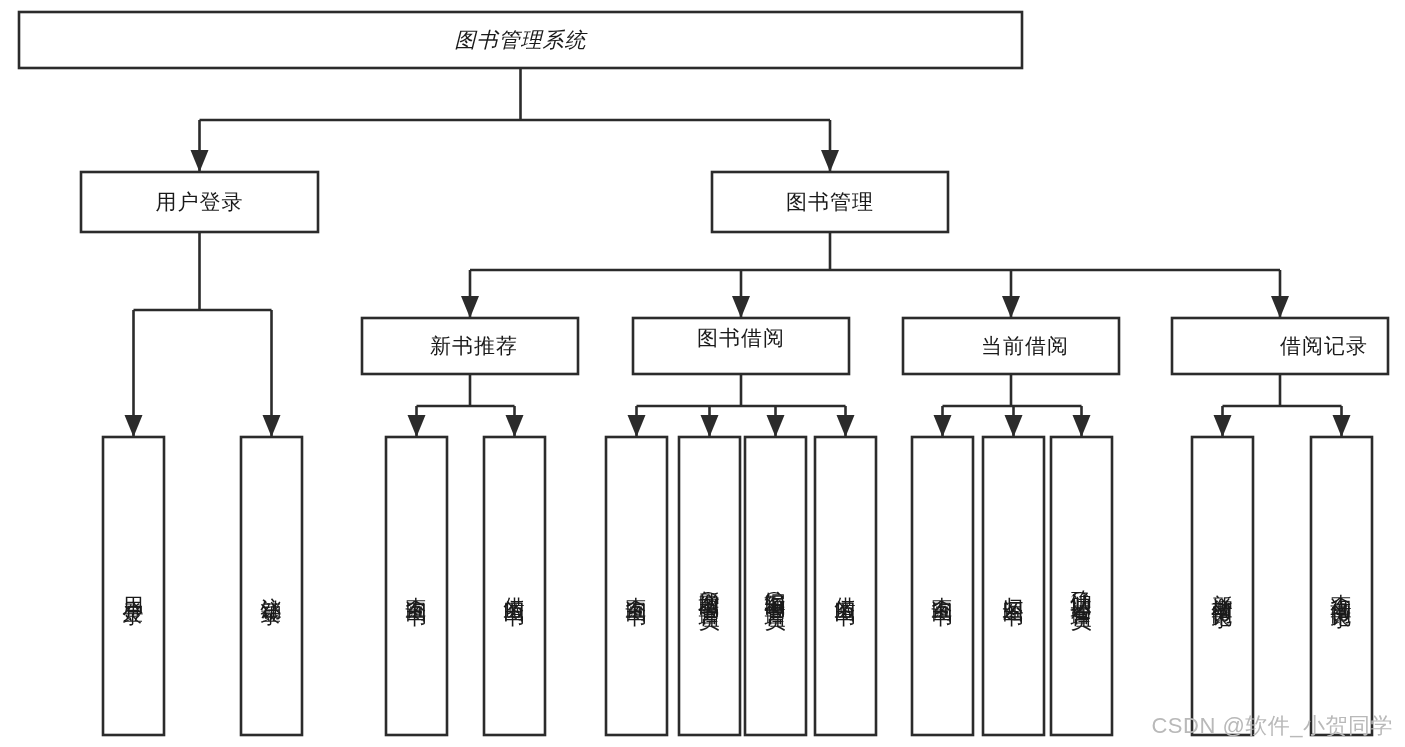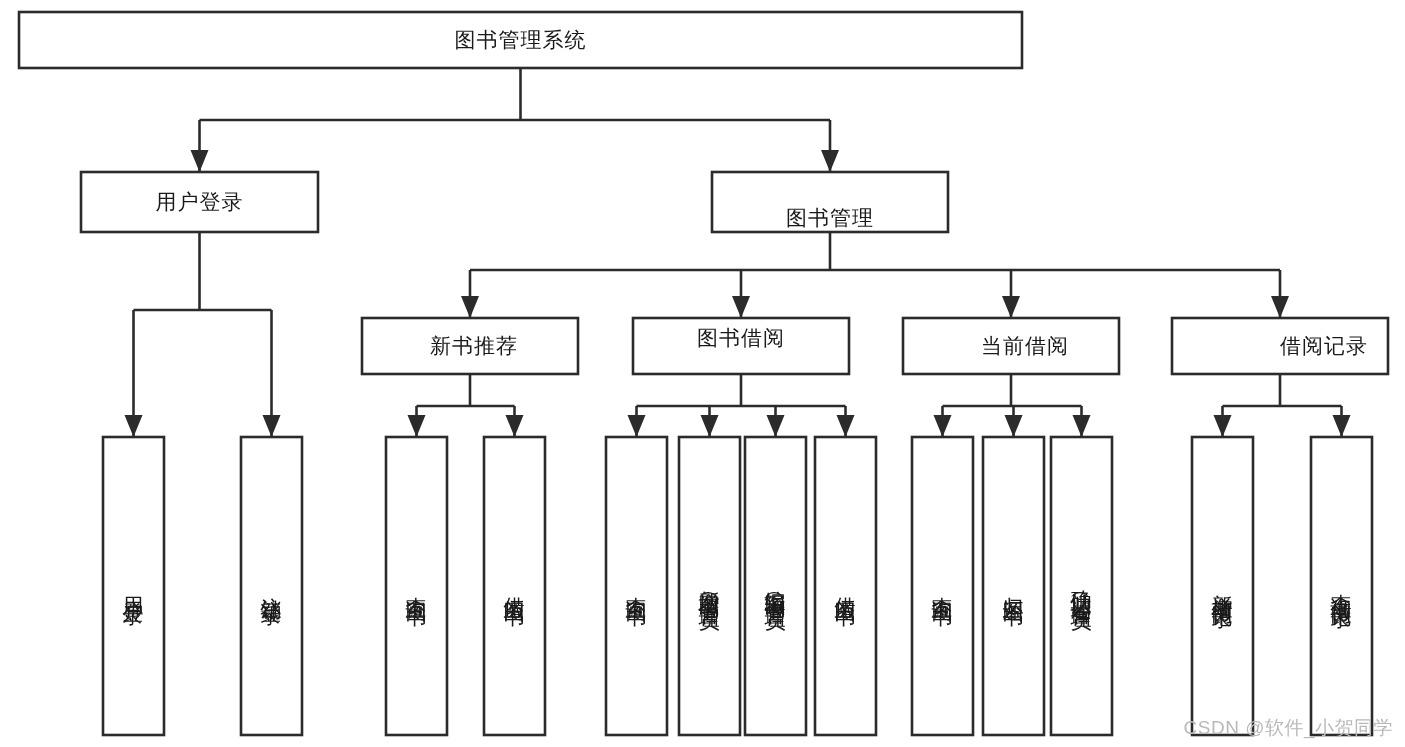--- a/index.html
+++ b/index.html
@@ -68,21 +68,21 @@
     pointer-events: none;
     font-size: 21px;
     color: #1a1a1a;
     letter-spacing: 1px;
   }
   .watermark {
     position: absolute;
     right: 12px;
     bottom: 6px;
     font-family: "Liberation Sans", "DejaVu Sans", sans-serif;
-    font-size: 19px;
+    font-size: 22px;
     color: #b9b9b9;
     letter-spacing: 0.5px;
     user-select: none;
   }
 </style>
 </head>
 <body>
 
 <div id="diagram-root">
 
@@ -159,23 +159,23 @@
         <rect x="815" y="437" width="61" height="298" class="node-box"></rect>
         <rect x="912" y="437" width="61" height="298" class="node-box"></rect>
         <rect x="983" y="437" width="61" height="298" class="node-box"></rect>
         <rect x="1051" y="437" width="61" height="298" class="node-box"></rect>
         <rect x="1192" y="437" width="61" height="298" class="node-box"></rect>
         <rect x="1311" y="437" width="61" height="298" class="node-box"></rect>
       </g>
   </svg>
 
   <div id="label-layer">
-      <div class="hlabel-holder" style="left: 19px; top: 12px; width: 1003px; height: 56px;">图书管理系统</div>
+      <div class="hlabel-holder" style="left: 19px; top: 12px; width: 1003px; height: 56px; font-style: italic;">图书管理系统</div>
       <div class="hlabel-holder" style="left: 81px; top: 172px; width: 237px; height: 60px;">用户登录</div>
-      <div class="hlabel-holder" style="left: 712px; top: 172px; width: 236px; height: 60px; margin-top: 16px;">图书管理</div>
+      <div class="hlabel-holder" style="left: 712px; top: 172px; width: 236px; height: 60px;">图书管理</div>
       <div class="hlabel-holder" style="left: 362px; top: 318px; width: 224px; height: 56px;">新书推荐</div>
       <div class="hlabel-holder" style="left: 633px; top: 318px; width: 216px; height: 40px;">图书借阅</div>
       <div class="hlabel-holder" style="left: 903px; top: 318px; width: 244px; height: 56px;">当前借阅</div>
       <div class="hlabel-holder" style="left: 1172px; top: 318px; width: 224px; height: 56px; margin-left: 40px;">借阅记录</div>
       <div class="vlabel-holder" style="left: 103px; top: 437px; width: 61px; height: 298px;">
         <span class="vlabel-text">用户登录</span>
       </div>
       <div class="vlabel-holder" style="left: 241px; top: 437px; width: 61px; height: 298px;">
         <span class="vlabel-text">注销登录</span>
       </div>

